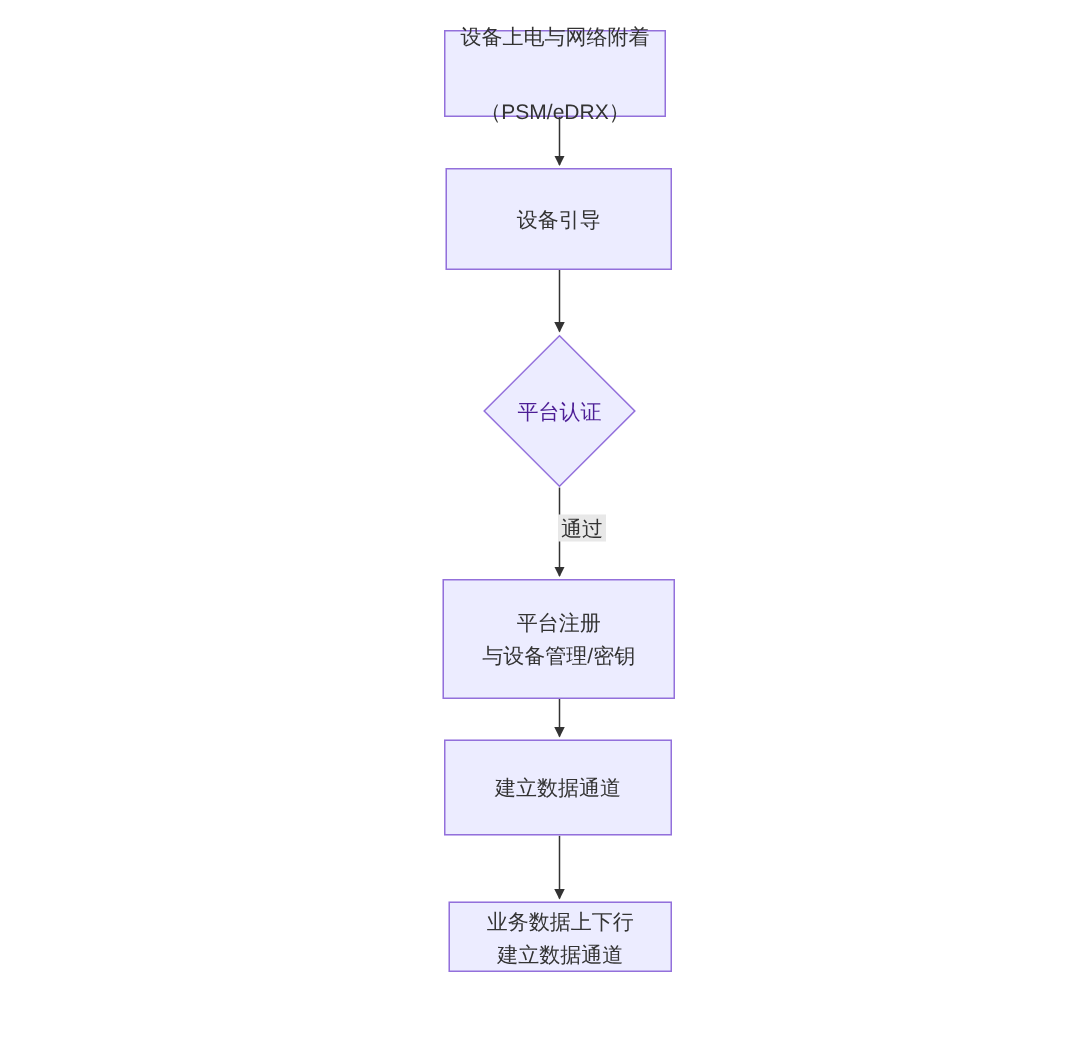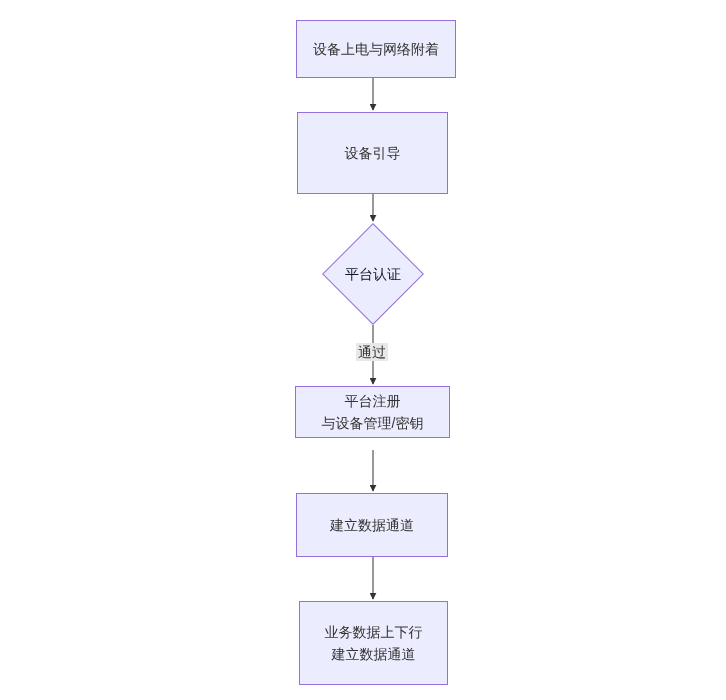--- a/index.html
+++ b/index.html
@@ -34,21 +34,21 @@
     position: absolute;
     box-sizing: border-box;
     width: 72px;
     height: 72px;
     background: #ECECFF;
     border: 1px solid #9370DB;
     transform: rotate(45deg);
   }
   .diamond-label {
     position: absolute;
-    color: #0f172a;
+    color: #4c1d95;
     font-size: 14px;
     line-height: 20px;
     text-align: center;
     white-space: nowrap;
     transform: translate(-50%, -50%);
   }
   .edges-svg {
     position: absolute;
     left: 0;
     top: 0;
@@ -58,60 +58,62 @@
   }
   .edge-label {
     position: absolute;
     transform: translate(-50%, -50%);
     background: #e8e8e8;
     color: #333333;
     font-size: 14px;
     line-height: 16px;
     padding: 1px 2px;
     white-space: nowrap;
+    margin-left: 16px;
   }
 </style>
 </head>
 <body>
 
 <div class="canvas">
 
   <svg class="edges-svg" width="726" height="700" viewBox="0 0 726 700" xmlns="http://www.w3.org/2000/svg">
     <defs>
       <marker id="arrowhead" viewBox="0 0 10 10" refX="9" refY="5" markerWidth="7" markerHeight="7" orient="auto-start-reverse">
         <path d="M 0 0 L 10 5 L 0 10 z" fill="#333333"></path>
       </marker>
     </defs>
     <line x1="373" y1="77" x2="373" y2="110" stroke="#333333" stroke-width="1" marker-end="url(#arrowhead)"></line>
     <line x1="373" y1="176" x2="373" y2="221" stroke="#333333" stroke-width="1" marker-end="url(#arrowhead)"></line>
     <line x1="373" y1="325" x2="373" y2="384" stroke="#333333" stroke-width="1" marker-end="url(#arrowhead)"></line>
     <line x1="373" y1="450" x2="373" y2="491" stroke="#333333" stroke-width="1" marker-end="url(#arrowhead)"></line>
     <line x1="373" y1="557" x2="373" y2="599" stroke="#333333" stroke-width="1" marker-end="url(#arrowhead)"></line>
   </svg>
 
-  <div class="node" style="left:296px; top:20px; width:160px; height:58px;gap:28px;">
+  <div class="node" style="left:296px; top:20px; width:148px; height:58px;gap:28px;">
     <span>设备上电与网络附着</span>
+    <span>（PSM/eDRX）</span>
   </div>
 
-  <div class="node" style="left:297px; top:112px; width:151px; height:82px;">
+  <div class="node" style="left:297px; top:112px; width:151px; height:68px;">
     <span>设备引导</span>
   </div>
 
   <div class="diamond-shape" style="left:337px; top:238px;"></div>
   <div class="diamond-label" style="left:373px; top:274px;">平台认证</div>
 
   <div class="edge-label" style="left:372px; top:352px;">通过</div>
 
-  <div class="node" style="left:295px; top:386px; width:155px; height:52px;">
+  <div class="node" style="left:295px; top:386px; width:155px; height:80px;">
     <span>平台注册</span>
     <span>与设备管理/密钥</span>
   </div>
 
   <div class="node" style="left:296px; top:493px; width:152px; height:64px;text-align:center;">
     <span>建立数据通道</span>
   </div>
 
-  <div class="node" style="left:299px; top:601px; width:149px; height:84px;align-items:center;">
+  <div class="node" style="left:299px; top:601px; width:149px; height:47px;align-items:center;">
     <span>业务数据上下行</span>
     <span>建立数据通道</span>
   </div>
 
 </div>
 
 </body></html>

